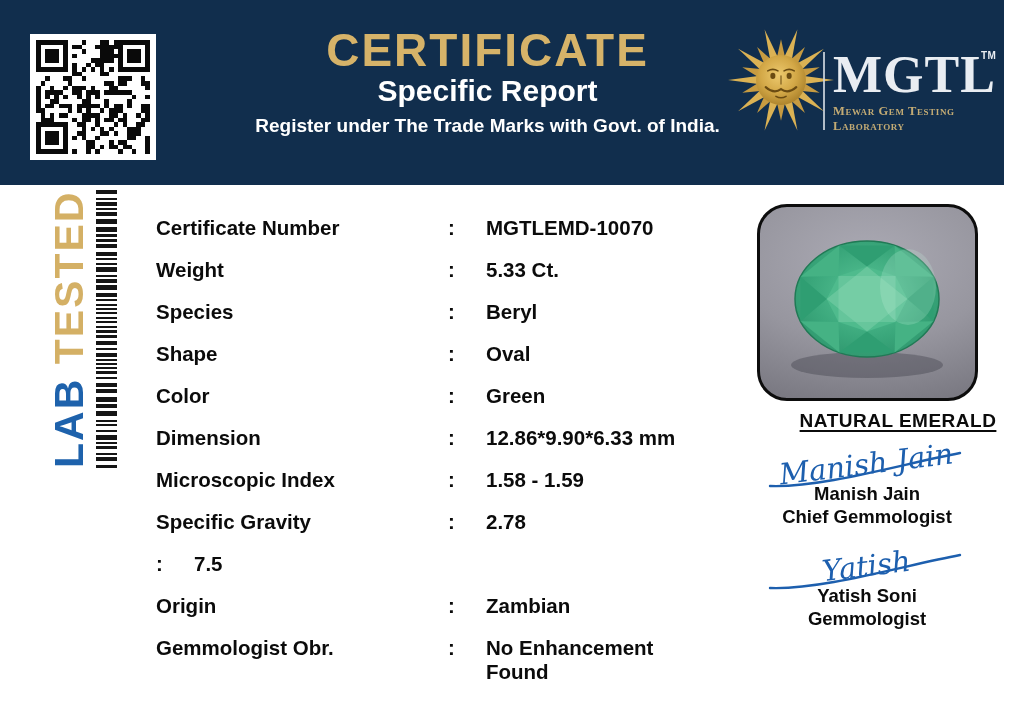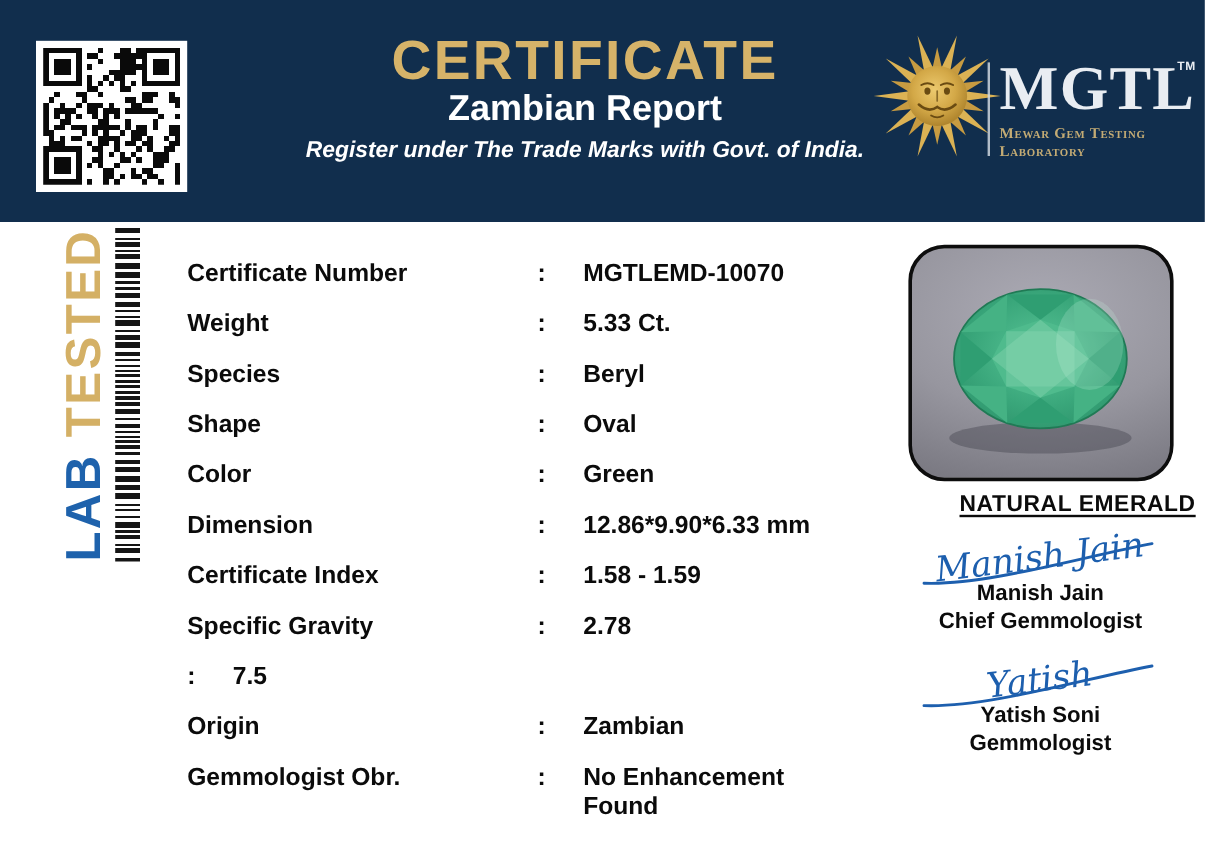--- a/index.html
+++ b/index.html
@@ -9,21 +9,21 @@
     font-family:"Liberation Sans", sans-serif;
   }
   
   .header-band{position:absolute;left:0;top:0;width:1015px;height:185px;background:var(--band-bg,#112e4d);}
   .qr-box{position:absolute;left:30px;top:34px;width:114px;height:114px;background:#ffffff;padding:6px;}
   .qr-box svg{display:block;width:114px;height:114px;}
   .title-block{position:absolute;left:215px;top:26px;width:545px;text-align:center;}
   .cert-title{font-size:46px;font-weight:bold;letter-spacing:2px;color:var(--gold,#d6b369);line-height:48px;}
   .cert-sub{font-size:30px;font-weight:bold;color:var(--white,#ffffff);line-height:33px;}
   .cert-iso{font-size:17px;font-weight:bold;color:var(--iso-gray,#d4d4d4);line-height:19px;}
-  .cert-register{font-size:19px;font-weight:bold;font-style:italic;color:var(--white,#ffffff);line-height:25px;width:480px;margin:6px auto 0;}
+  .cert-register{font-size:19px;font-weight:bold;color:var(--white,#ffffff);line-height:25px;width:480px;margin:6px auto 0;}
   .logo-block{position:absolute;left:725px;top:22px;width:280px;height:150px;}
   .sun-wrap{position:absolute;left:0;top:2px;width:112px;height:112px;}
   .logo-divider{position:absolute;left:98px;top:30px;width:2px;height:78px;background:#cfd6de;opacity:.85;}
   .logo-text{position:absolute;left:108px;top:26px;width:165px;color:#e9edf2;font-weight:bold;}
   .logo-acronym{font-family:"Liberation Serif", serif;font-size:52px;line-height:54px;letter-spacing:1px;}
   .logo-tm{position:absolute;left:148px;top:2px;font-size:10px;letter-spacing:.5px;color:#e9edf2;font-family:"Liberation Sans",sans-serif;}
   .logo-caps{font-family:"Liberation Serif", serif;font-variant:small-caps;font-size:12.5px;letter-spacing:.6px;color:var(--logo-caps-gold,#c3ab74);margin-top:2px;}
   
   .lab-tested{
     position:absolute;left:46px;top:468px;width:285px;height:50px;
@@ -363,21 +363,21 @@
           <rect x="11" y="24" width="1" height="1" fill="#0a0a0a"></rect>
           <rect x="13" y="24" width="1" height="1" fill="#0a0a0a"></rect>
           <rect x="18" y="24" width="1" height="1" fill="#0a0a0a"></rect>
           <rect x="21" y="24" width="1" height="1" fill="#0a0a0a"></rect>
           <rect x="24" y="24" width="1" height="1" fill="#0a0a0a"></rect>
         </svg>
     </div>
 
     <div class="title-block">
       <div class="cert-title">CERTIFICATE</div>
-      <div class="cert-sub">Zambian Report</div>
+      <div class="cert-sub">Specific Report</div>
       <div class="cert-register">Register under The Trade Marks with Govt. of India.</div>
     </div>
 
     <div class="logo-block">
       <div class="sun-wrap">
         <svg id="sun-svg" viewBox="0 0 110 110">
           <defs>
             <radialGradient id="sunGrad" cx="45%" cy="40%" r="65%">
               <stop offset="0%" stop-color="#ecc96e"></stop>
               <stop offset="55%" stop-color="#d3a847"></stop>
@@ -518,21 +518,21 @@
         <span class="f-value">Green</span>
       </div>
 
       <div class="field-row">
         <span class="f-label">Dimension</span>
         <span class="f-colon">:</span>
         <span class="f-value">12.86*9.90*6.33 mm</span>
       </div>
 
       <div class="field-row">
-        <span class="f-label">Certificate Index</span>
+        <span class="f-label">Microscopic Index</span>
         <span class="f-colon">:</span>
         <span class="f-value">1.58 - 1.59</span>
       </div>
 
       <div class="field-row">
         <span class="f-label">Specific Gravity</span>
         <span class="f-colon">:</span>
         <span class="f-value">2.78</span>
       </div>
 

